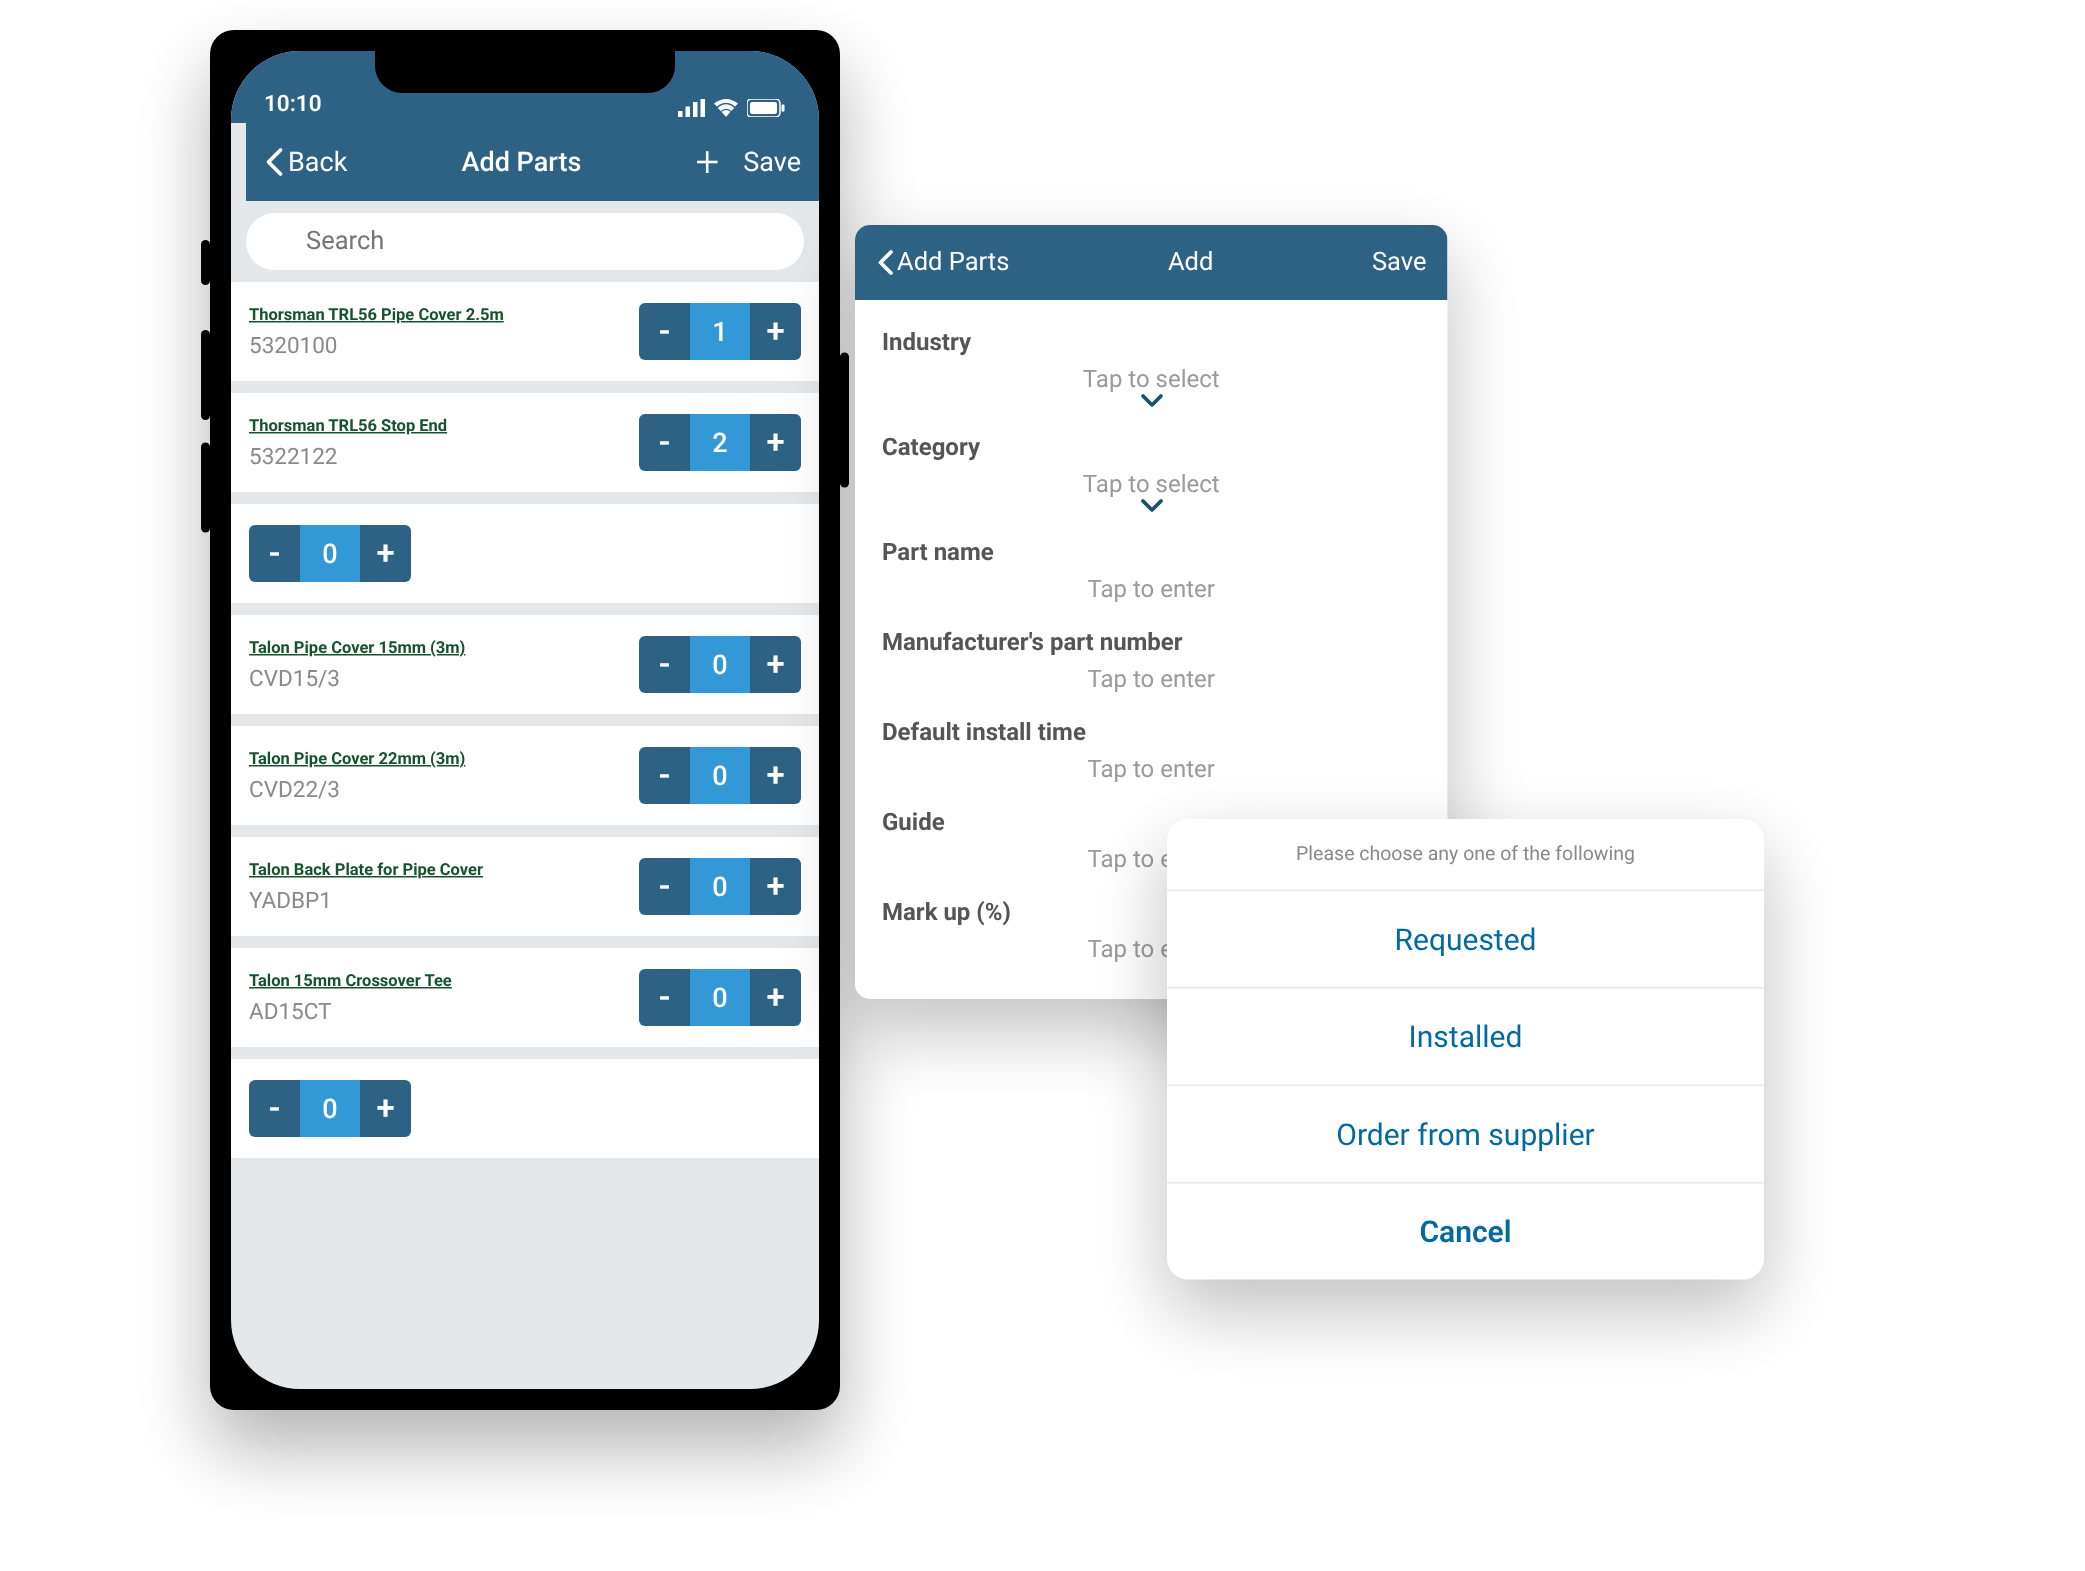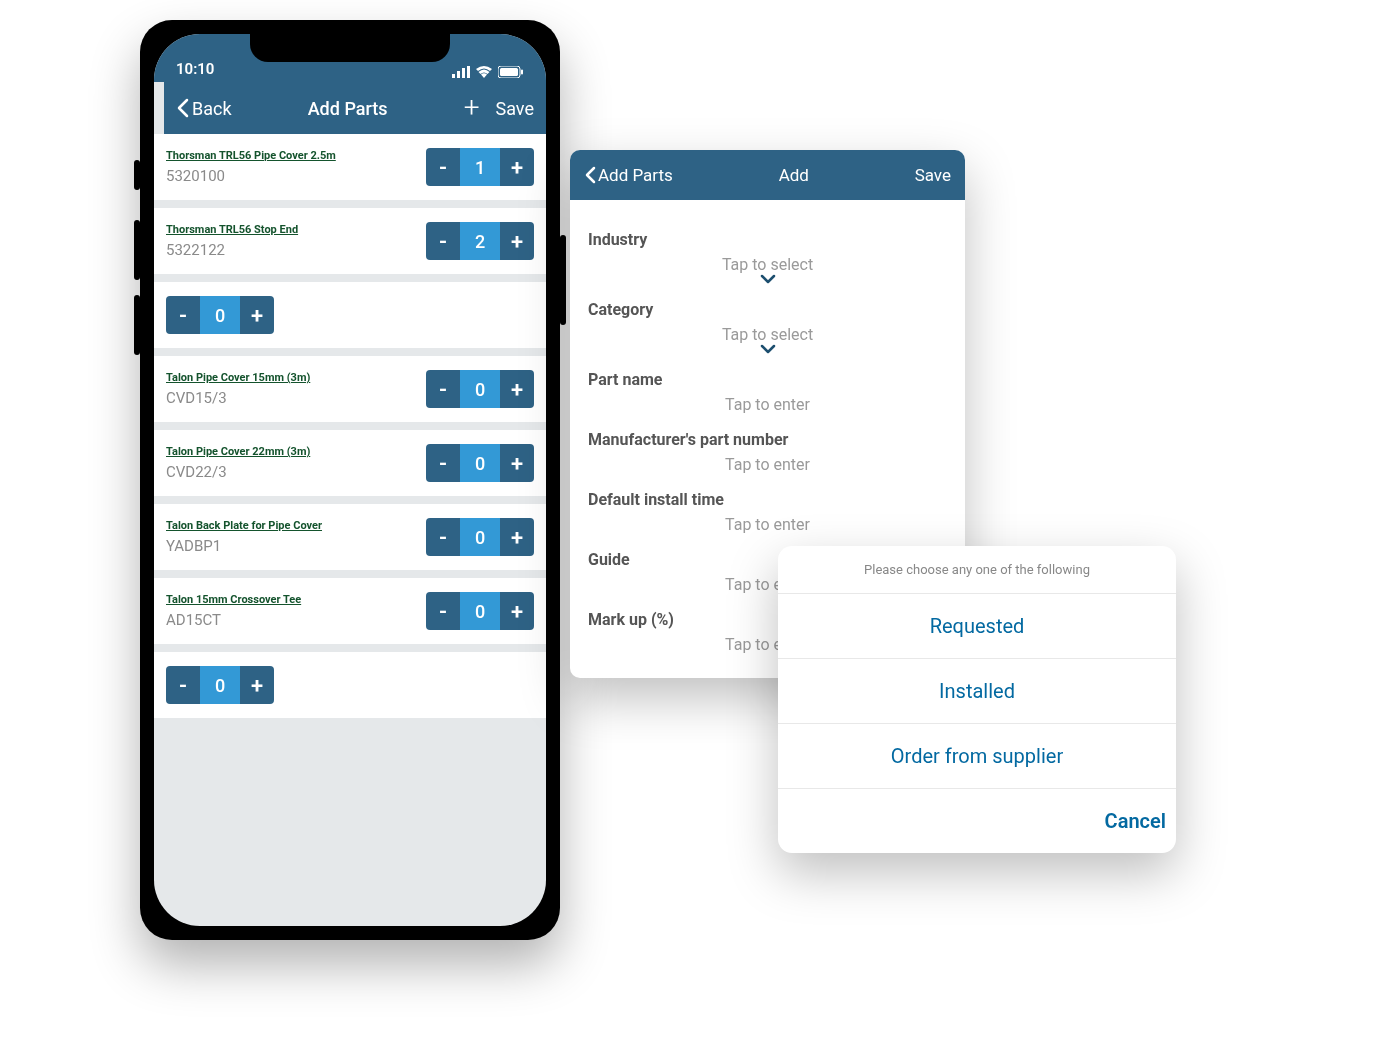--- a/index.html
+++ b/index.html
@@ -6,21 +6,21 @@
   body { background: #fff; width: 1390px; height: 1047px; position: relative; }
 
   
   .phone-frame {
     position: absolute;
     left: 140px;
     top: 20px;
     width: 420px;
     height: 920px;
     background: #000;
-    border-radius: 32px;
+    border-radius: 16px;
     padding: 14px;
     box-shadow: 0 25px 50px rgba(0,0,0,0.3);
   }
   .phone-inner {
     width: 100%;
     height: 100%;
     background: #e5e8ea;
     border-radius: 46px;
     overflow: hidden;
     position: relative;
@@ -140,21 +140,21 @@
     background: #2e6285;
     color: #fff;
     height: 50px;
     display: flex;
     align-items: center;
     justify-content: space-between;
     padding: 0 14px;
     font-size: 17px;
   }
   .add-nav-left { display: flex; align-items: center; gap: 2px; }
-  .add-form { padding: 6px 18px 20px; margin-top: 12px; }
+  .add-form { padding: 6px 18px 20px; }
   .form-row { padding: 12px 0 4px; }
   .form-label { font-weight: 700; color: #555; font-size: 16px; }
   .form-value { color: #9a9a9a; font-size: 16px; margin-top: 6px; display: flex; justify-content: space-between; align-items: center; flex-direction: column; }
   .chevron-down { color: #1d4f6f; }
 
   
   .action-sheet {
     position: absolute;
     left: 778px;
     top: 546px;
@@ -172,21 +172,21 @@
     border-bottom: 1px solid #e8e8e8;
   }
   .action-item {
     text-align: center;
     color: #0369a1;
     font-size: 20px;
     padding: 20px 10px;
     border-bottom: 1px solid #e8e8e8;
     cursor: pointer;
   }
-  .action-item:last-child { border-bottom: none; text-align: right; }
+  .action-item:last-child { border-bottom: none; }
   .action-item.cancel { font-weight: 600; }
 </style>
 </head>
 <body>
 
 <div class="phone-frame">
   <div class="side-button left1"></div>
   <div class="side-button left2"></div>
   <div class="side-button left3"></div>
   <div class="side-button right1"></div>
@@ -220,20 +220,29 @@
           </svg>
         <span>Back</span>
       </div>
       <span class="nav-title">Add Parts</span>
       <div class="nav-right">
         <span class="plus-icon">+</span>
         <span>Save</span>
       </div>
     </div>
 
+    <div class="search-wrap">
+      <div class="search-box">
+        <svg width="18" height="18" viewBox="0 0 18 18">
+            <circle cx="7.5" cy="7.5" r="5.5" stroke="#999" stroke-width="2" fill="none"></circle>
+            <line x1="12" y1="12" x2="16" y2="16" stroke="#999" stroke-width="2" stroke-linecap="round"></line>
+          </svg>
+        <input class="search-input" placeholder="Search" style="">
+      </div>
+    </div>
 
     <div class="parts-list">
       <div class="part-row">
         <div class="part-text">
             <div class="part-name">Thorsman TRL56 Pipe Cover 2.5m</div>
             <div class="part-code">5320100</div>
           </div>
         <div class="stepper">
             <button>-</button>
             <div class="qty">1</div>

